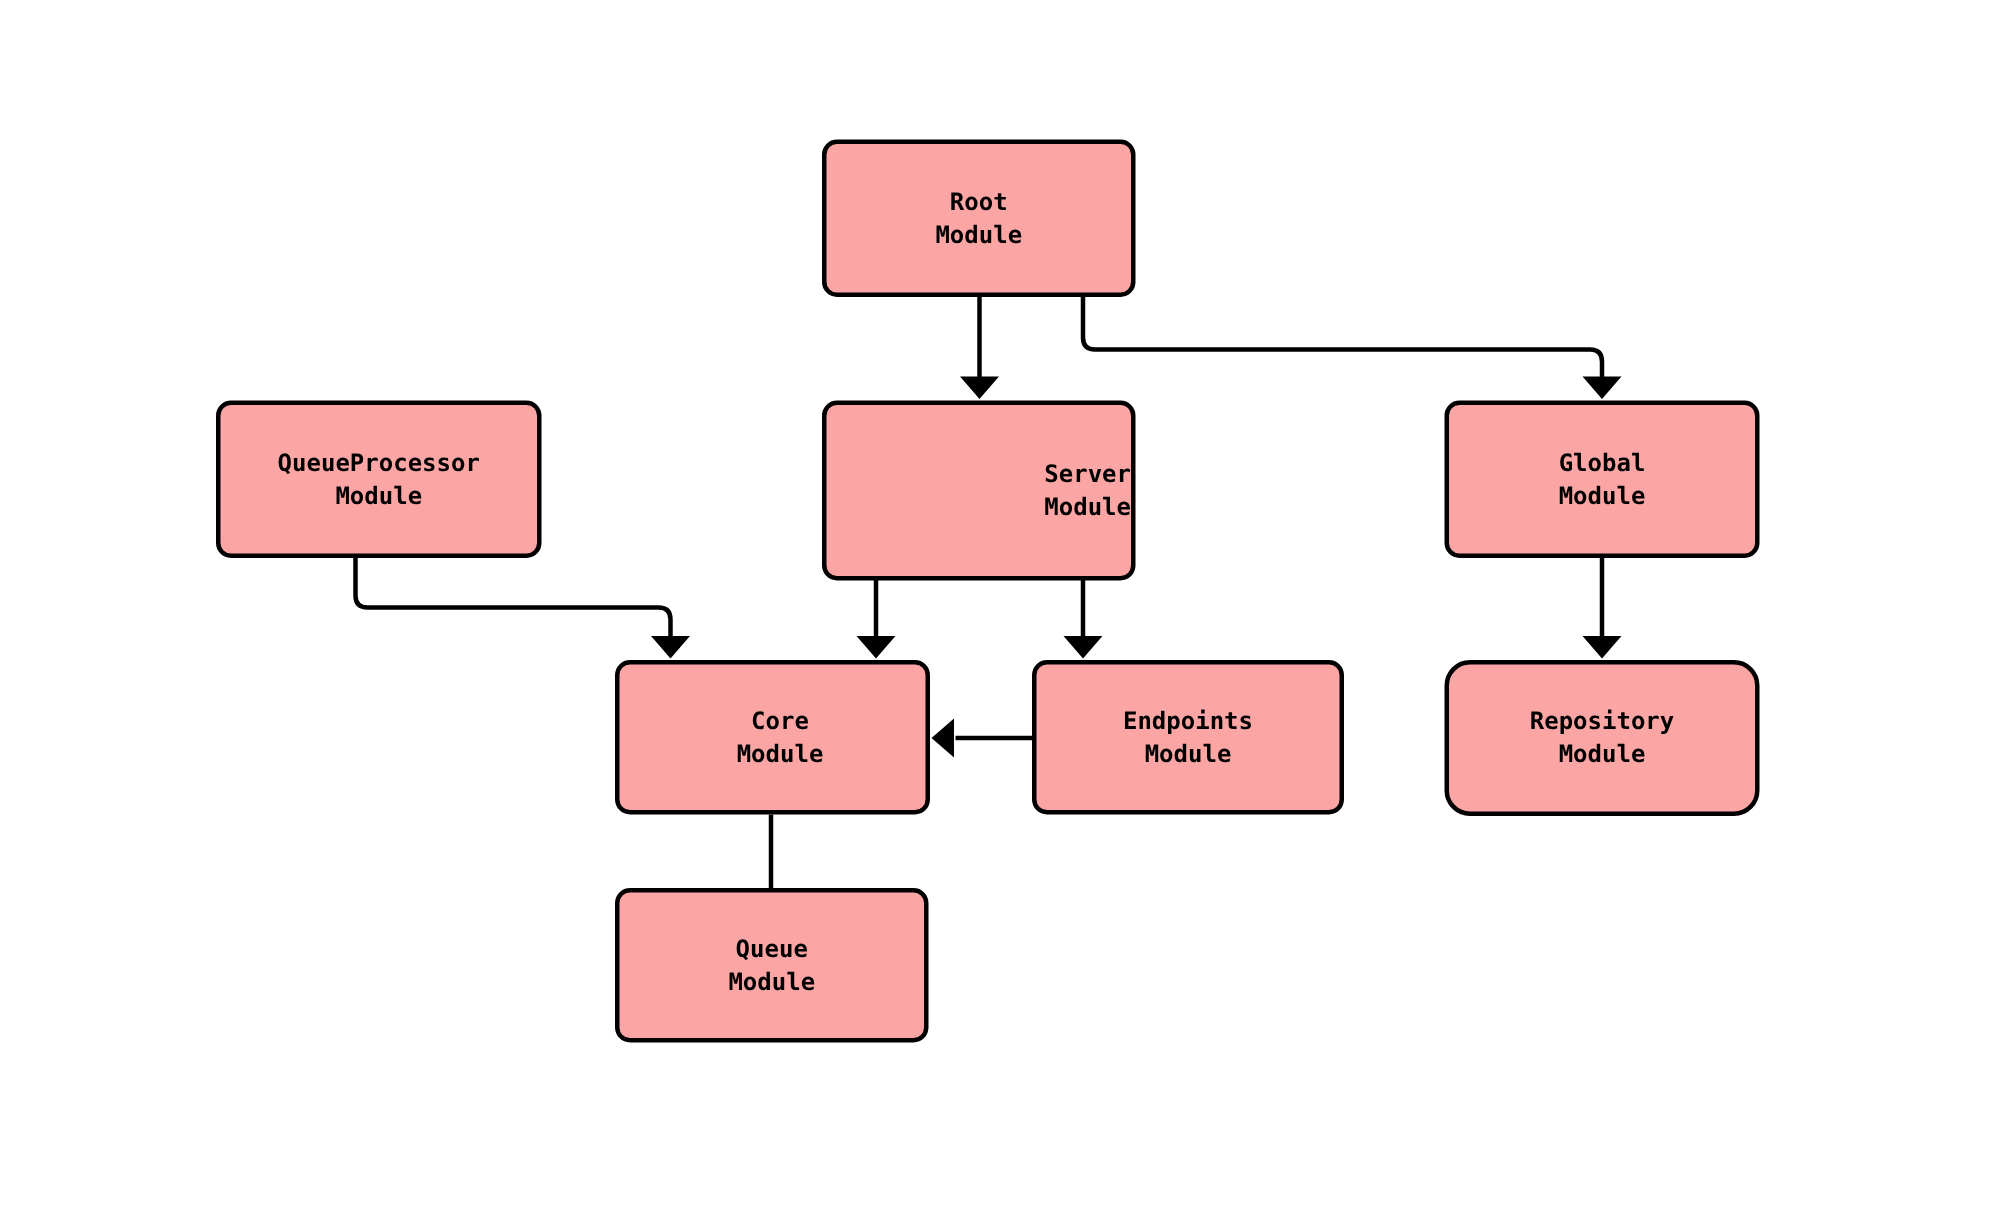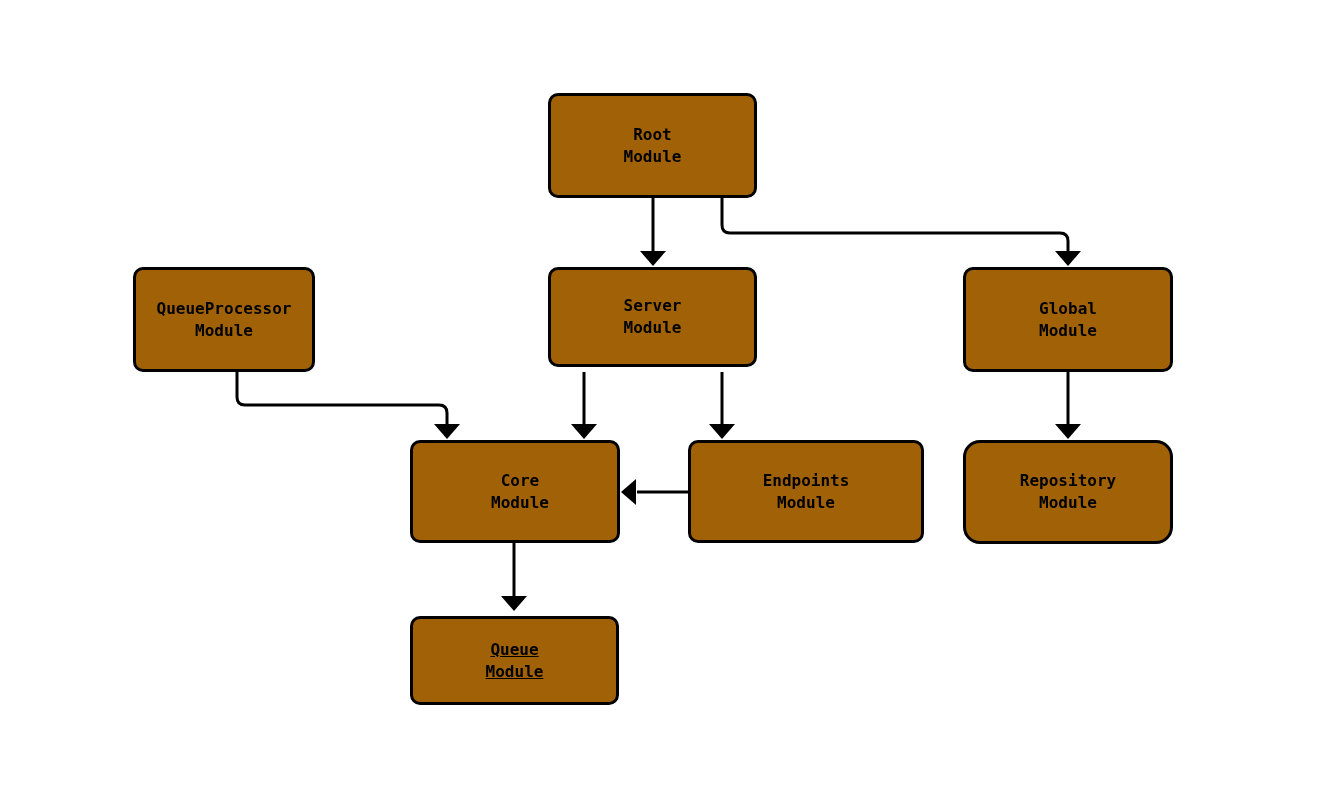--- a/index.html
+++ b/index.html
@@ -27,44 +27,44 @@
     stroke-width: 3;
     stroke-linecap: butt;
   }
   .arrow-head {
     fill: #000000;
     stroke: none;
   }
   .node {
     position: absolute;
     box-sizing: border-box;
-    background: #a16207;
+    background: #fca5a5;
     border: 3px solid #000000;
     border-radius: 10px;
     display: flex;
     align-items: center;
     justify-content: center;
   }
   .node-label {
     font-family: "DejaVu Sans Mono", monospace;
     font-weight: 700;
     font-size: 16px;
     line-height: 22px;
     color: #000000;
     text-align: center;
     white-space: pre-line;
   }
   .n-root         { left: 548px;  top: 93px;  width: 209px; height: 105px; }
-  .n-queueproc    { left: 133px;  top: 267px; width: 182px; height: 105px; }
-  .n-server       { left: 548px;  top: 267px; width: 209px; height: 100px; }
+  .n-queueproc    { left: 144px;  top: 267px; width: 217px; height: 105px; }
+  .n-server       { left: 548px;  top: 267px; width: 209px; height: 120px; justify-content: flex-end; }
   .n-global       { left: 963px;  top: 267px; width: 210px; height: 105px; }
   .n-core         { left: 410px;  top: 440px; width: 210px; height: 103px; padding-left: 10px; }
-  .n-endpoints    { left: 688px;  top: 440px; width: 236px; height: 103px; }
+  .n-endpoints    { left: 688px;  top: 440px; width: 208px; height: 103px; }
   .n-repository   { left: 963px;  top: 440px; width: 210px; height: 104px; border-radius: 17px; }
-  .n-queue        { left: 410px;  top: 616px; width: 209px; height: 89px; text-decoration: underline; }
+  .n-queue        { left: 410px;  top: 592px; width: 209px; height: 103px; }
 </style>
 </head>
 <body>
 
 <div class="canvas">
 
   <svg class="edges-layer" viewBox="0 0 1337 809" xmlns="http://www.w3.org/2000/svg">
 
     <g>
       <path class="edge-line" d="M653 198 L653 252"></path>

